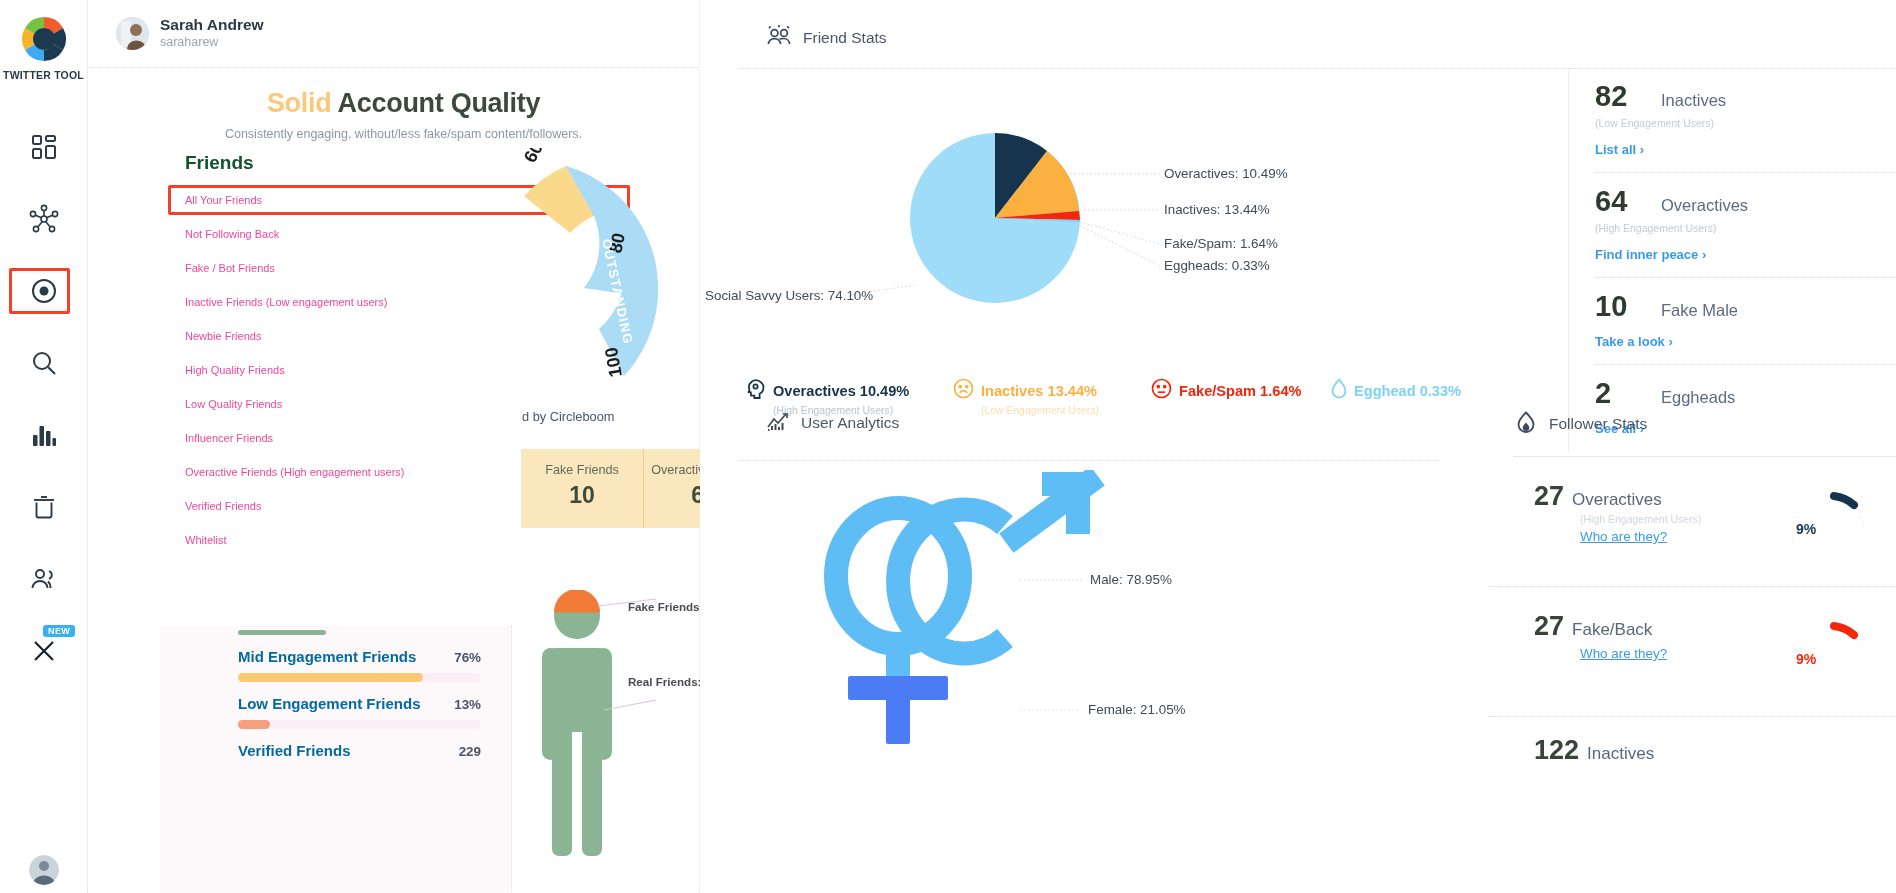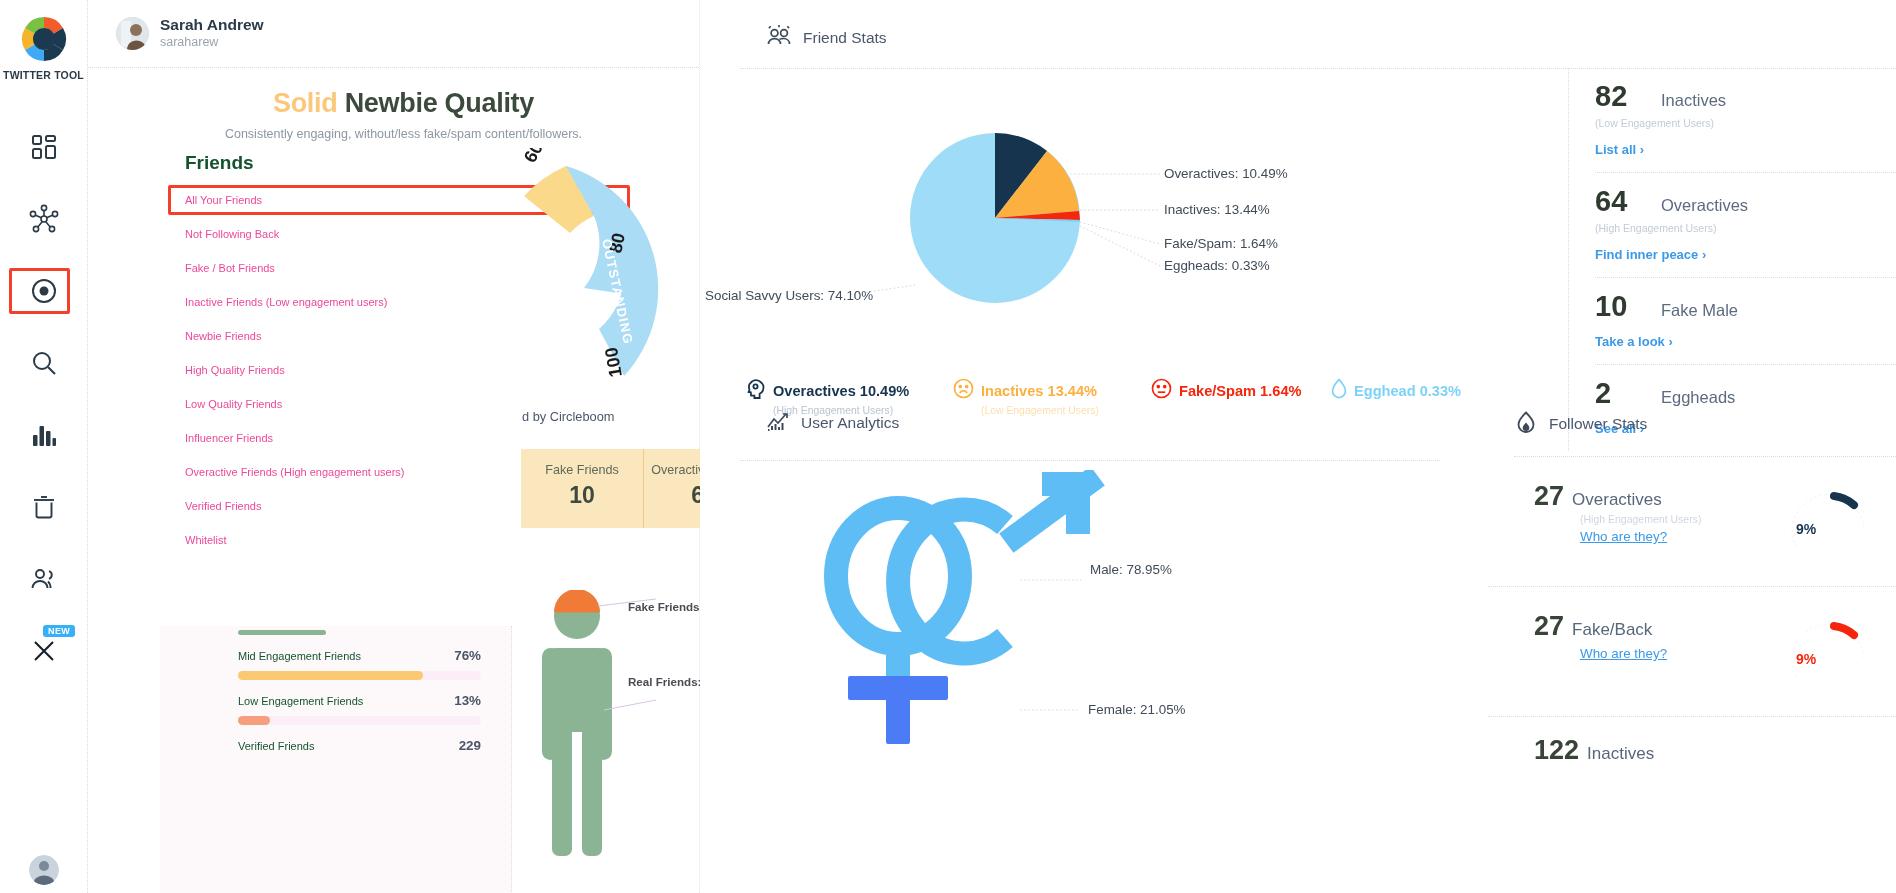--- a/index.html
+++ b/index.html
@@ -106,21 +106,21 @@
   .mini-card-value { font-size: 23px; font-weight: bold; color: #3d4a3d; margin-top: 5px; }
 
   
   .engage-panel {
     position: absolute; left: 72px; top: 626px; width: 352px; height: 270px;
     background: #fdf9fb; border-right: 1px dotted #e7d9e5;
   }
   .eg-topbar { width: 88px; height: 5px; background: #8bb494; border-radius: 3px; margin: 4px 0 0 78px; }
   .eg-row { padding: 0 30px 0 78px; }
   .eg-head { display: flex; justify-content: space-between; align-items: baseline; margin-top: 13px; }
-  .eg-name { font-size: 11px; font-weight: normal; color: #14532d; }
+  .eg-name { font-size: 15px; font-weight: bold; color: #0369a1; }
   .eg-val { font-size: 13.4px; font-weight: bold; color: #4a5568; }
   .eg-track { height: 9px; border-radius: 5px; background: #fbeef6; margin-top: 8px; width: 100%; }
   .eg-fill { height: 9px; border-radius: 5px; }
 
   
   .person-wrap { position: absolute; left: 438px; top: 590px; width: 180px; height: 303px; }
   .person-labels { position: absolute; left: 540px; top: 600px; }
   .plabel { font-size: 11.6px; font-weight: bold; color: #4c4a52; white-space: nowrap; }
 
   
@@ -308,21 +308,21 @@
         <div>
           <div class="user-name">Sarah Andrew</div>
           <div class="user-handle">saraharew</div>
         </div>
       </div>
 
     </div>
 
     <div class="title-wrap">
       <div class="big-title">
-        <span class="accent">Solid</span><span> Newbie Quality</span>
+        <span class="accent">Solid</span><span> Account Quality</span>
       </div>
       <div class="subtitle">Consistently engaging, without/less fake/spam content/followers.</div>
     </div>
 
     <div class="friends-head">Friends</div>
 
     <div class="friends-list">
       <div class="fitem highlight">All Your Friends</div>
       <div class="fitem">Not Following Back</div>
       <div class="fitem">Fake / Bot Friends</div>
@@ -574,21 +574,21 @@
         <rect x="28" y="206" width="100" height="24" rx="2" fill="#4c7cf5"></rect>
 
         <path d="M185 55 A66 72 0 1 0 185 168" fill="none" stroke="#5fbdf5" stroke-width="24"></path>
         <path d="M196 66 L268 13" stroke="#5fbdf5" stroke-width="24" stroke-linecap="square"></path>
         <rect x="222" y="2" width="48" height="24" fill="#5fbdf5"></rect>
         <rect x="246" y="2" width="24" height="62" fill="#5fbdf5"></rect>
 
         <path d="M200 110 L262 110" stroke="#d9d9e5" stroke-width="1" stroke-dasharray="1.5 2.5"></path>
         <path d="M200 240 L258 240" stroke="#d9d9e5" stroke-width="1" stroke-dasharray="1.5 2.5"></path>
       </svg>
-      <div class="gender-lbl" style="left:270px; top:92px;">Male: 78.95%</div>
+      <div class="gender-lbl" style="left:270px; top:102px;">Male: 78.95%</div>
       <div class="gender-lbl" style="left:268px; top:232px;">Female: 21.05%</div>
     </div>
 
     <div class="follower-stats">
       <div class="panel-head">
         <span>
           <svg width="24" height="24" viewBox="0 0 24 24" fill="none" stroke="#3e4a5a" stroke-width="1.8">
             <path d="M12 2.5C8 6.5 4.5 10.5 4.5 14.5a7.5 7.5 0 1015 0c0-4-3.5-8-7.5-12z"></path>
             <path d="M12 21a3.3 3.3 0 01-3.3-3.3c0-1.8 1.5-3.3 3.3-5.3 1.8 2 3.3 3.5 3.3 5.3A3.3 3.3 0 0112 21z" fill="#3e4a5a" stroke="none"></path>
           </svg>

